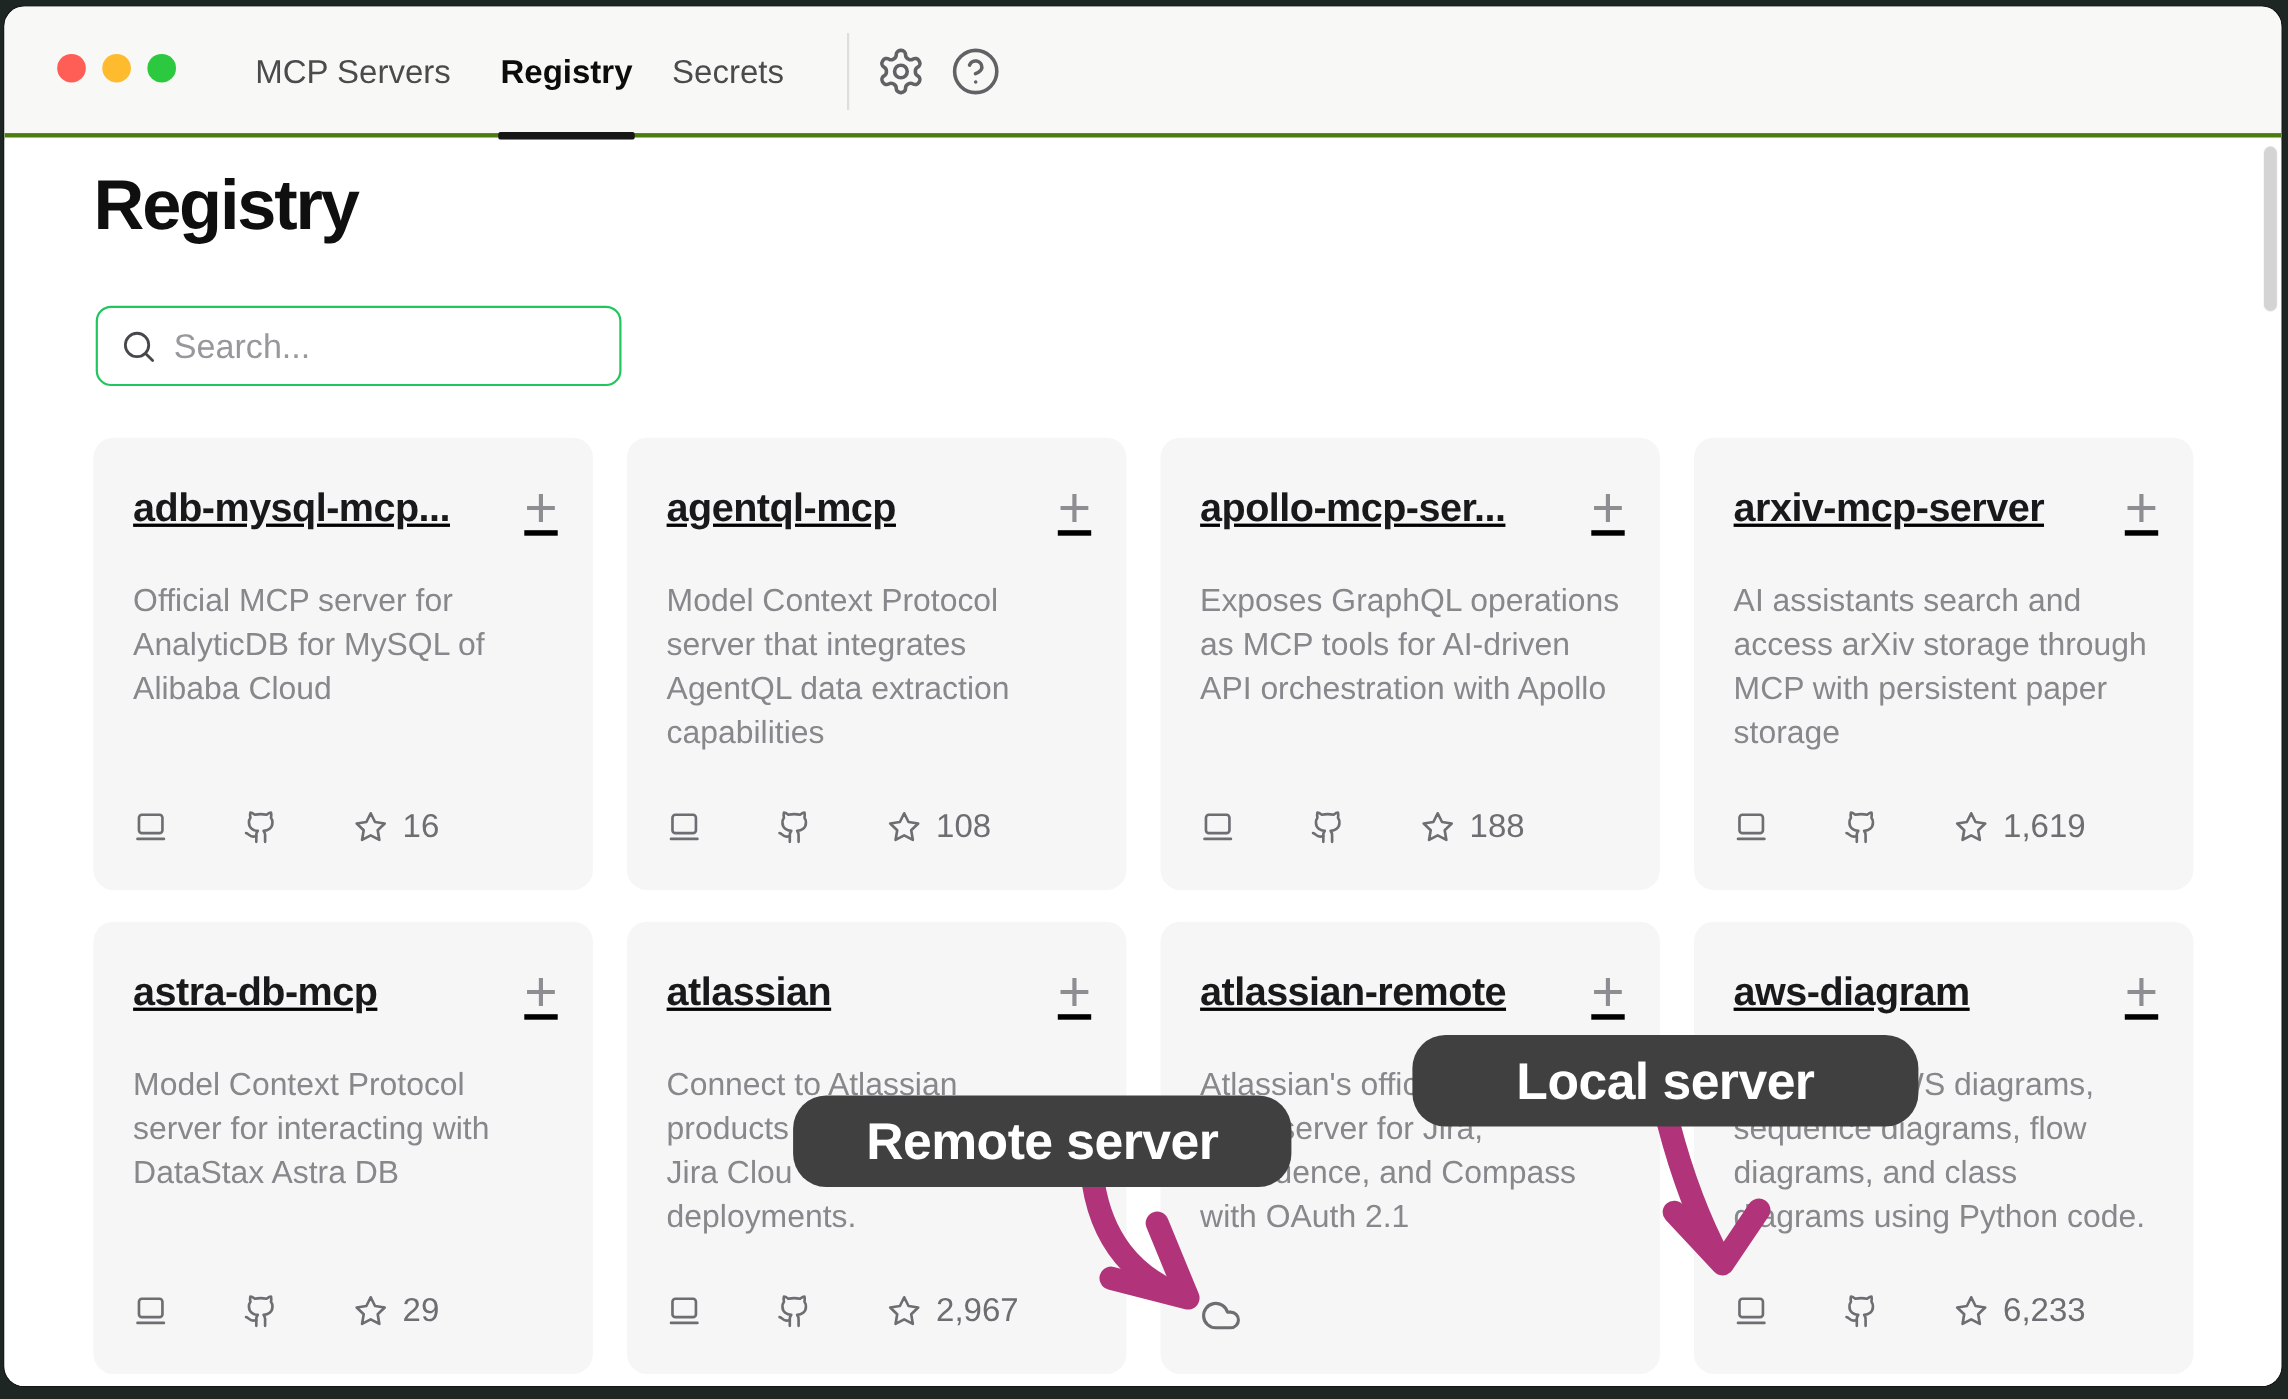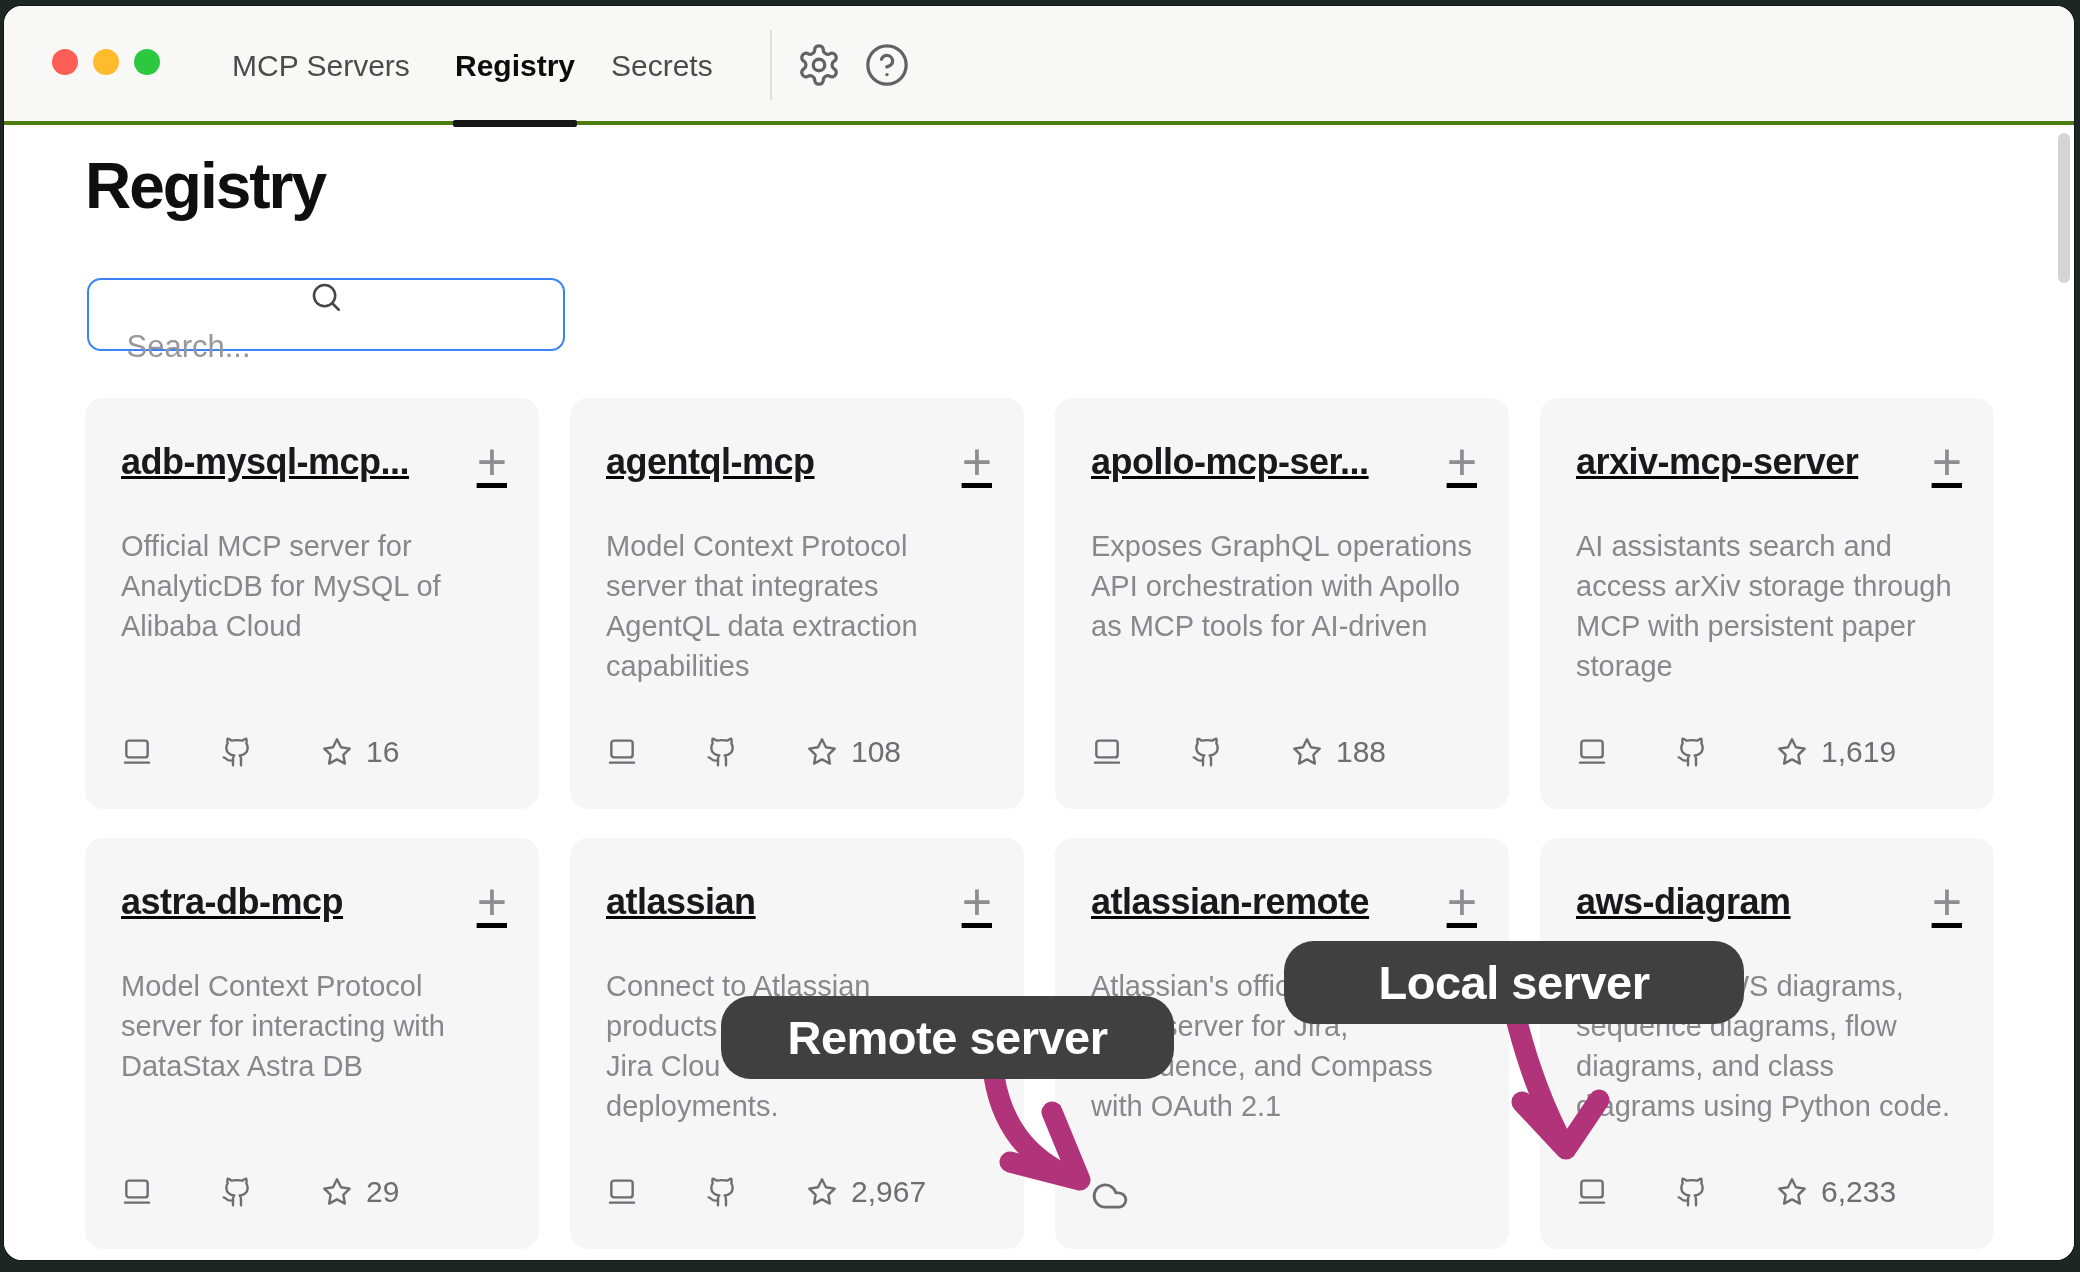--- a/index.html
+++ b/index.html
@@ -34,22 +34,22 @@
   #gear-btn { left: 792px; }
   #help-btn { left: 860px; }
 
   
   .main { position: absolute; left: 0; right: 0; top: 121px; bottom: 0; background: #ffffff; }
 
   .page-title { position: absolute; left: 81px; top: 22px; font-size: 64px; font-weight: 700;
                 letter-spacing: -2px; color: #0f0f10; }
 
   .searchbox { position: absolute; left: 83px; top: 151px; width: 478px; height: 73px;
-               border: 2px solid #3b82f6; border-radius: 14px; background: #fff;
-               display: flex; align-items: center; padding: 0 20px; gap: 15px; flex-direction: column; }
+               border: 2px solid #22c55e; border-radius: 14px; background: #fff;
+               display: flex; align-items: center; padding: 0 20px; gap: 15px; }
   .searchbox svg { width: 34px; height: 34px; color: #47474b; flex: 0 0 auto; }
   .searchbox input { border: 0; outline: none; flex: 1; font-size: 31px; color: #222;
                      font-family: "Liberation Sans", sans-serif; background: transparent; }
   .searchbox input::placeholder { color: #97979c; }
 
   .grid { position: absolute; left: 81px; top: 271px; display: grid;
           grid-template-columns: repeat(4, 454px); column-gap: 31px; row-gap: 29px; }
   .card { width: 454px; height: 411px; background: #f6f6f6; border-radius: 18px;
           padding: 40px 36px 40px; display: flex; flex-direction: column; }
   .card-head { display: flex; justify-content: space-between; align-items: center; text-decoration: underline; }
@@ -177,22 +177,22 @@
           </div>
         </article>
 
         <article class="card">
           <div class="card-head">
             <h3 class="card-title">apollo-mcp-ser...</h3>
             <button class="add-btn">+</button>
           </div>
           <div class="card-desc">
             <span class="dline">Exposes GraphQL operations</span>
+            <span class="dline">as MCP tools for AI-driven</span>
             <span class="dline">API orchestration with Apollo</span>
-            <span class="dline">as MCP tools for AI-driven</span>
           </div>
           <div class="card-stats">
             <svg viewBox="0 0 24 24" fill="none" stroke="currentColor" stroke-width="1.8" stroke-linecap="round" stroke-linejoin="round">
                 <rect x="4" y="3.5" width="16" height="12.5" rx="2"></rect>
                 <path d="M3 20h18"></path>
               </svg>
             <svg viewBox="0 0 24 24" fill="none" stroke="currentColor" stroke-width="1.8" stroke-linecap="round" stroke-linejoin="round">
                 <path d="M15 22v-4a4.8 4.8 0 0 0-1-3.5c3 0 6-2 6-5.5.08-1.25-.27-2.48-1-3.5.28-1.15.28-2.35 0-3.5 0 0-1 0-3 1.5-2.64-.5-5.36-.5-8 0C6 2 5 2 5 2c-.3 1.15-.3 2.35 0 3.5A5.403 5.403 0 0 0 4 9c0 3.5 3 5.5 6 5.5-.39.49-.68 1.05-.85 1.65-.17.6-.22 1.23-.15 1.85v4"></path>
                 <path d="M9 18c-4.51 2-5-2-7-2"></path>
               </svg>

